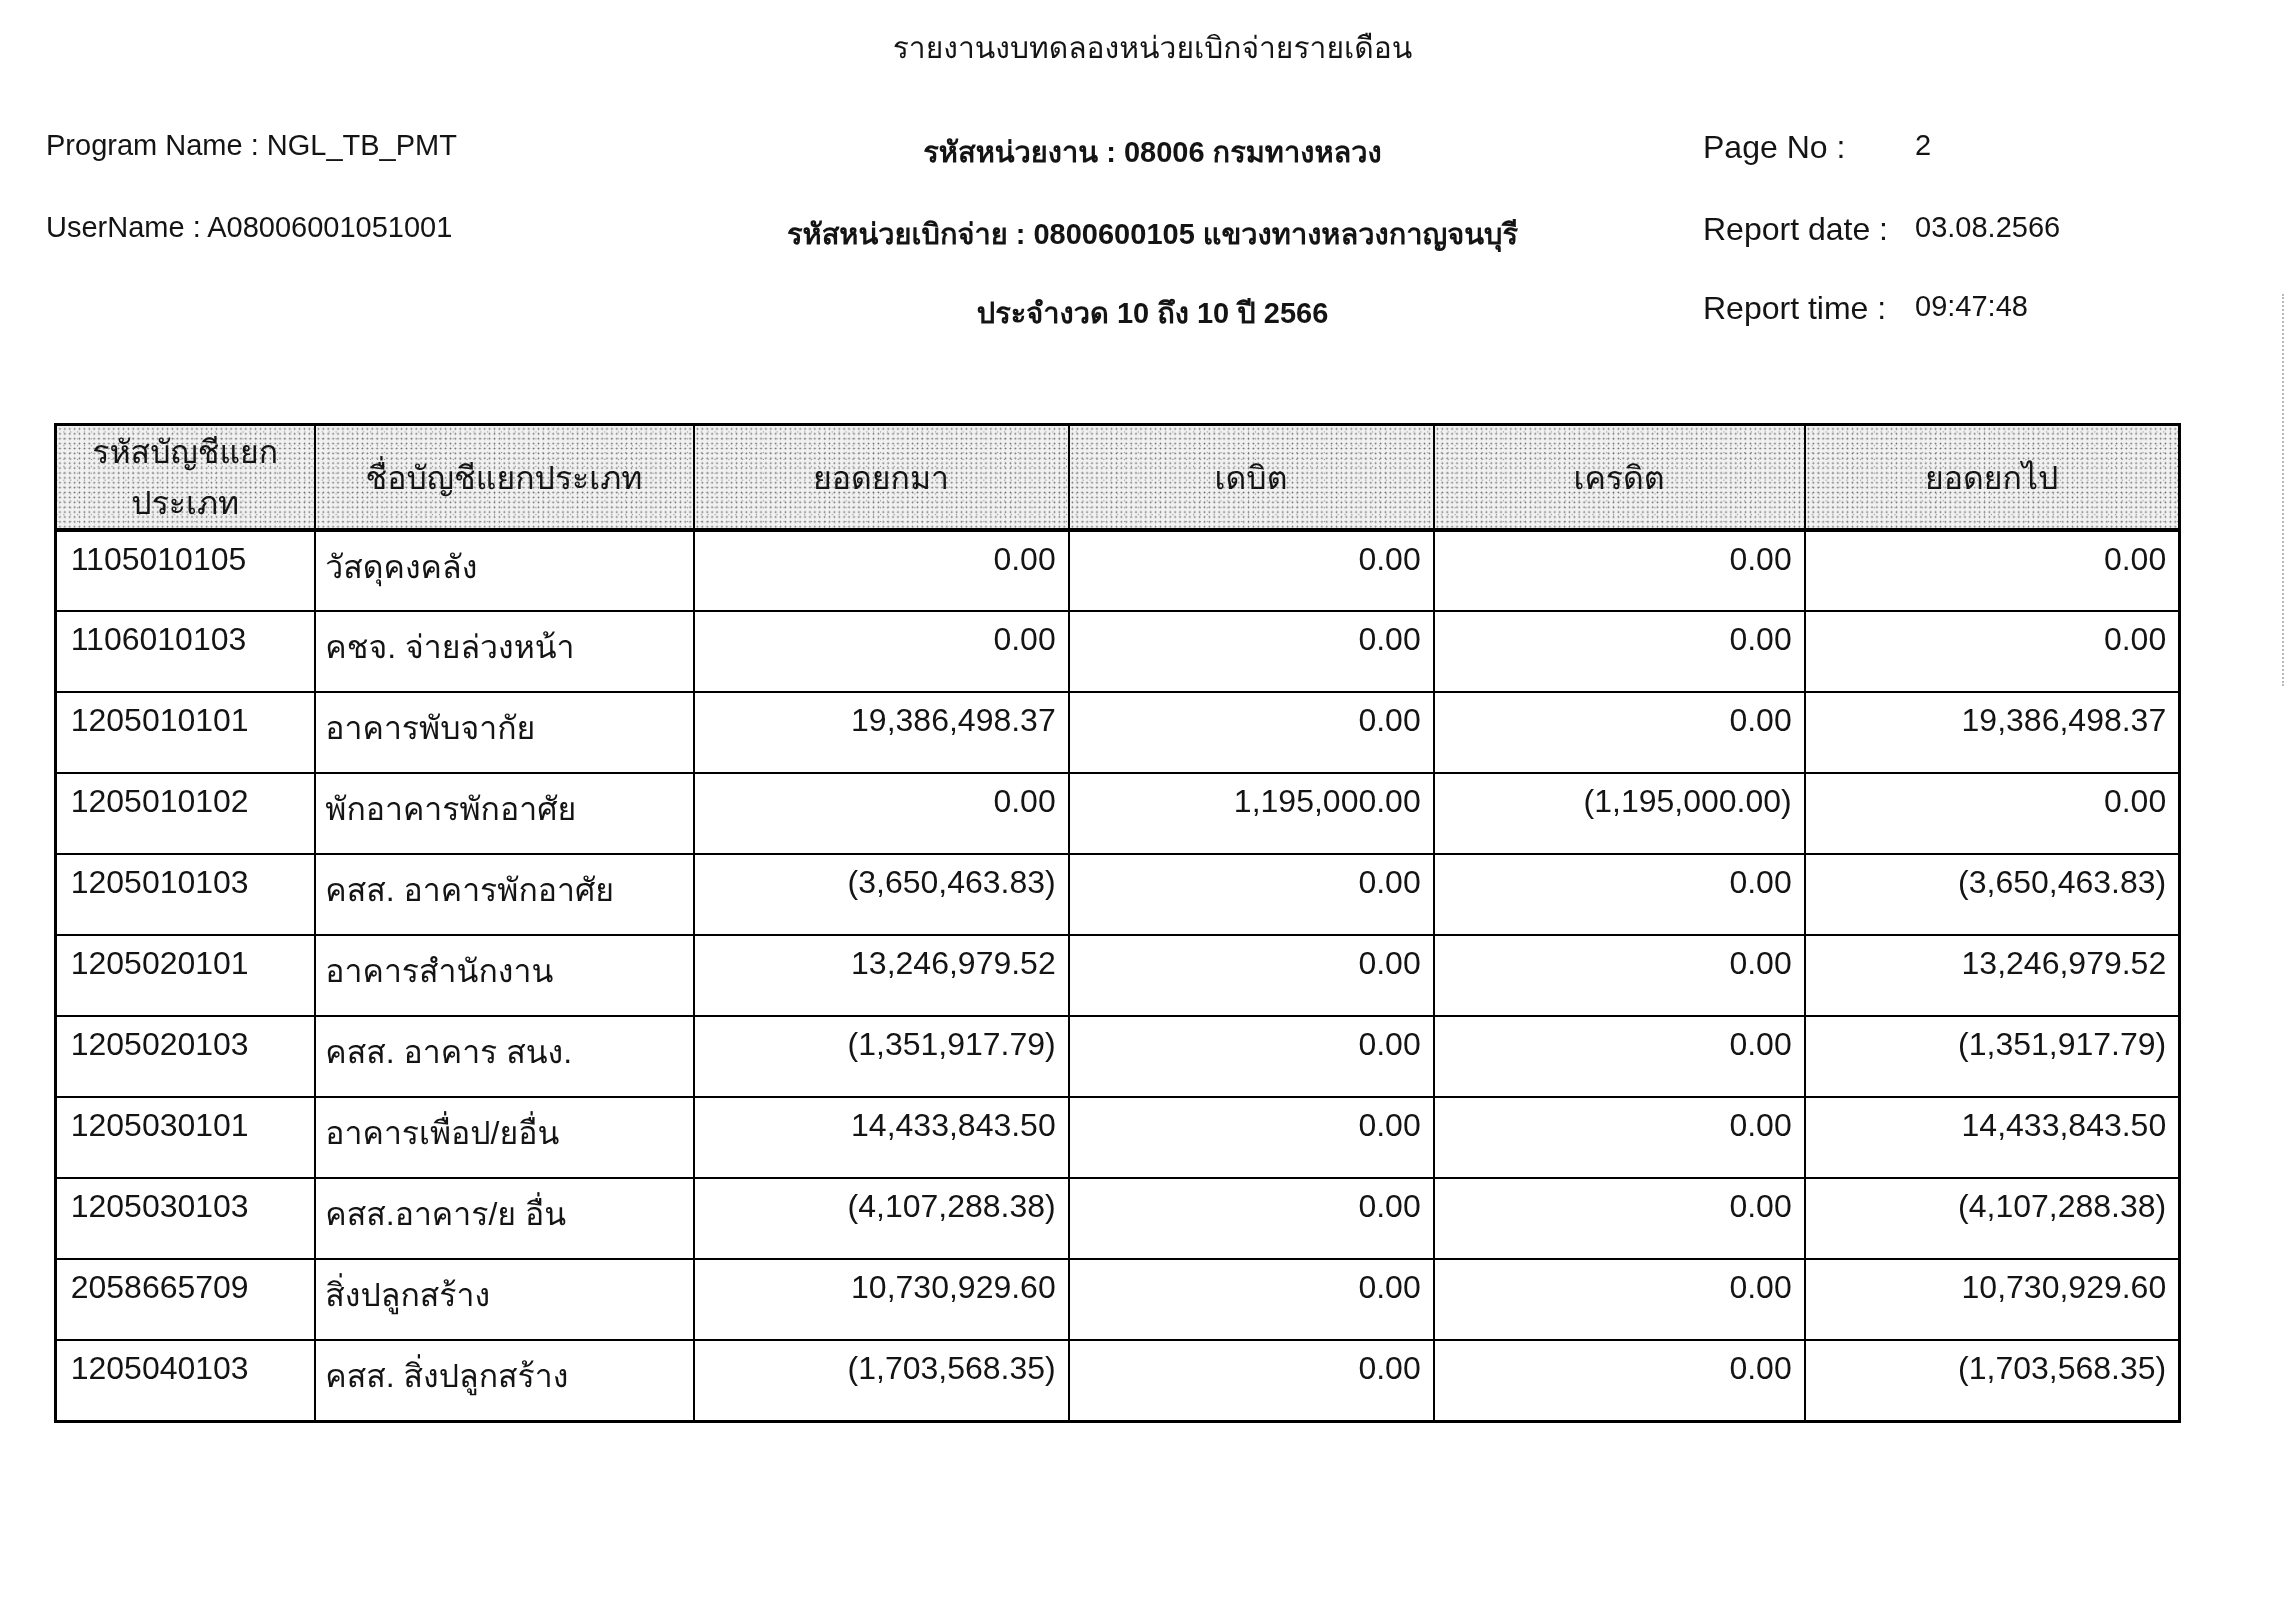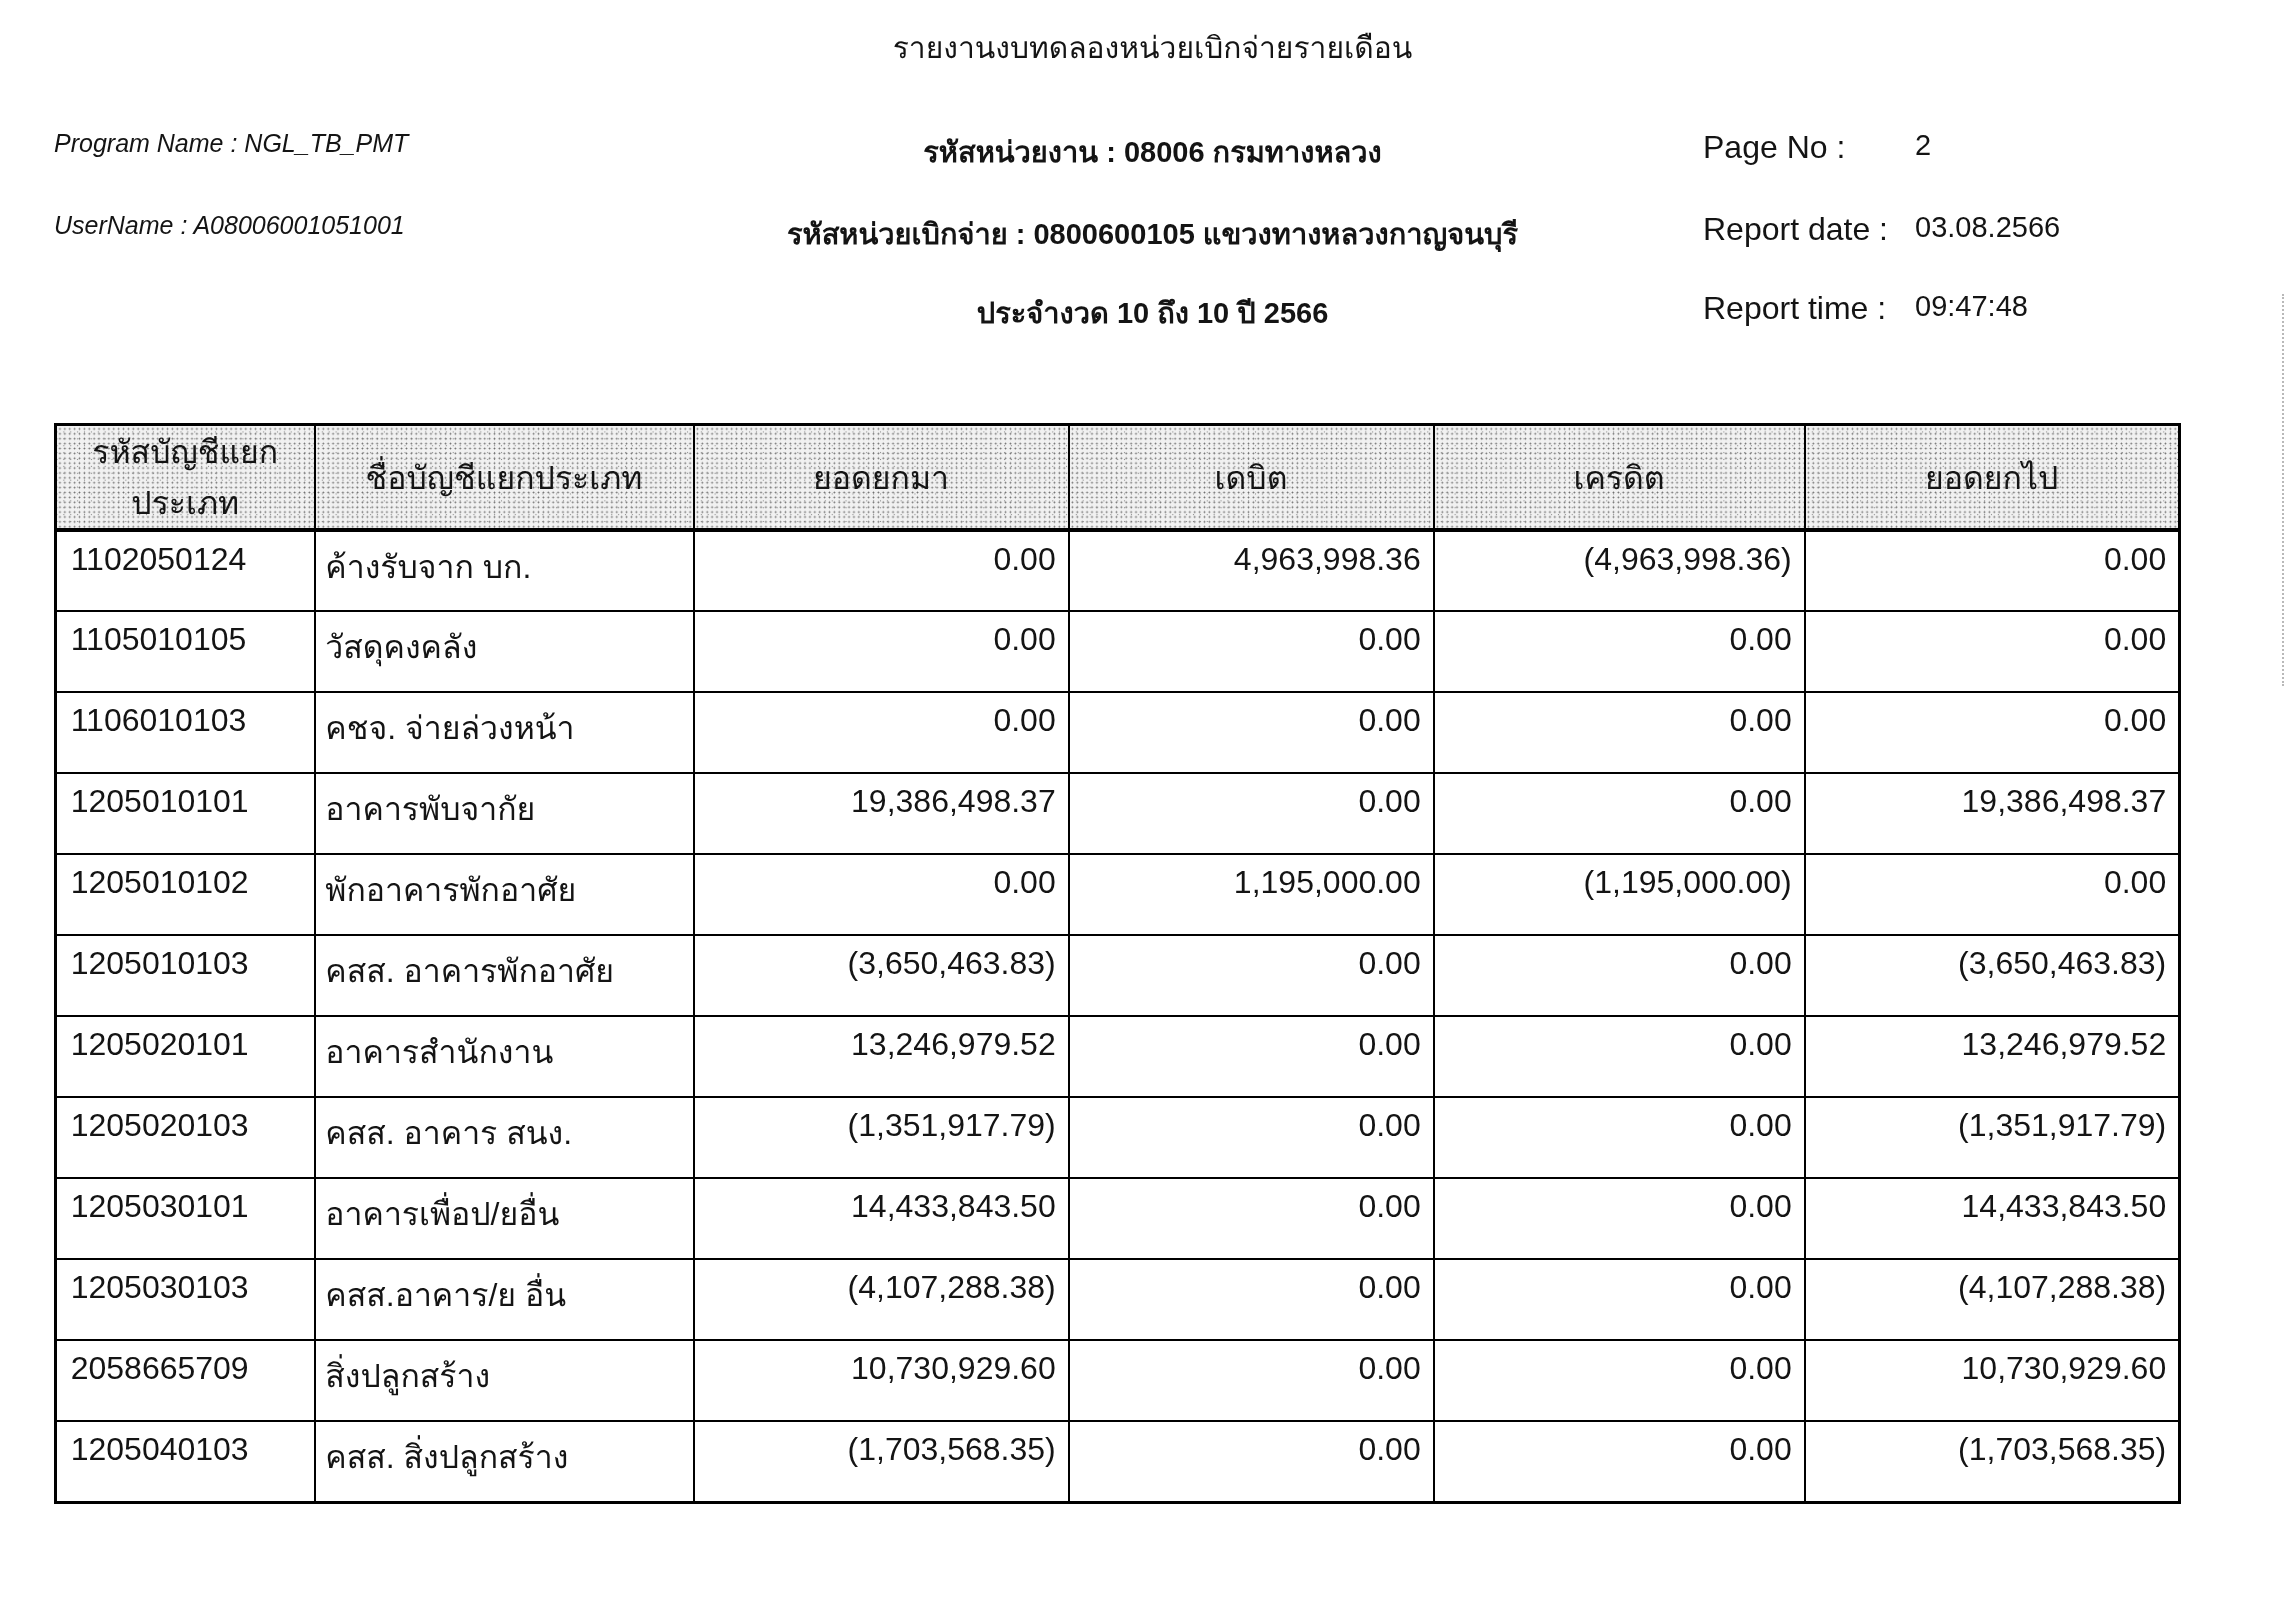--- a/index.html
+++ b/index.html
@@ -11,21 +11,21 @@
     position: relative;
     overflow: hidden;
   }
   .page { position: absolute; inset: 0; margin-left: 12px; }
 
   
   .doc-title {
     position: absolute; top: 29px; left: 0; width: 100%;
     text-align: center; font-size: 30px; line-height: 1.25;
   }
-  .meta-left   { position: absolute; left: 42px;  font-size: 25px; white-space: nowrap; font-style: italic; }
+  .meta-left   { position: absolute; left: 34px;  font-size: 29px; white-space: nowrap; }
   .meta-center { position: absolute; left: 0; width: 100%; text-align: center; font-size: 29px; white-space: nowrap; font-weight: bold; }
   .meta-rlabel { position: absolute; left: 1691px; font-size: 32px; white-space: nowrap; }
   .meta-rvalue { position: absolute; left: 1903px; font-size: 29px; white-space: nowrap; }
   .r1 { top: 129px; }
   .r2 { top: 211px; }
   .r3 { top: 290px; }
 
   
   .scan-artifact {
     position: absolute; left: 2270px; top: 294px; height: 392px; width: 0;
@@ -111,28 +111,20 @@
         <th>รหัสบัญชีแยกประเภท</th>
         <th>ชื่อบัญชีแยกประเภท</th>
         <th>ยอดยกมา</th>
         <th>เดบิต</th>
         <th>เครดิต</th>
         <th>ยอดยกไป</th>
       </tr>
     </thead>
     <tbody>
         <tr>
-          <td class="c0">1102050124</td>
-          <td class="c1">ค้างรับจาก บก.</td>
-          <td class="c2">0.00</td>
-          <td class="c3">4,963,998.36</td>
-          <td class="c4">(4,963,998.36)</td>
-          <td class="c5">0.00</td>
-        </tr>
-        <tr>
           <td class="c0">1105010105</td>
           <td class="c1">วัสดุคงคลัง</td>
           <td class="c2">0.00</td>
           <td class="c3">0.00</td>
           <td class="c4">0.00</td>
           <td class="c5">0.00</td>
         </tr>
         <tr>
           <td class="c0">1106010103</td>
           <td class="c1">คชจ. จ่ายล่วงหน้า</td>

